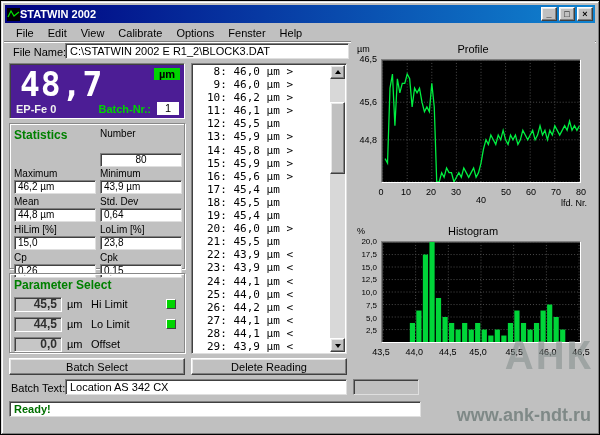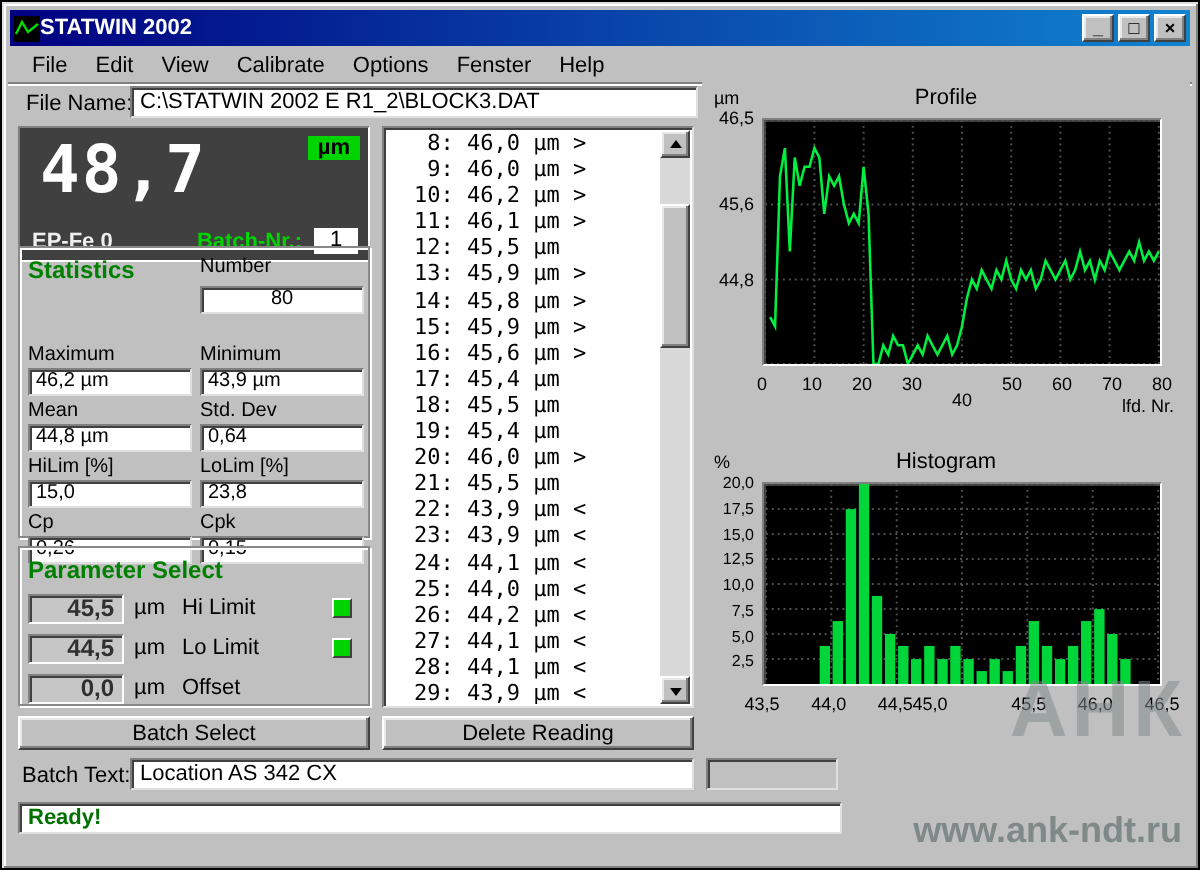--- a/index.html
+++ b/index.html
@@ -20,32 +20,32 @@
   .sunken{background:#fff;border:1px solid;border-color:#808080 #dfdfdf #dfdfdf #808080;
           box-shadow:inset 1px 1px 0 #404040}
   .etched{border:1px solid #888;box-shadow:1px 1px 0 #fff, inset 1px 1px 0 #fff}
   .abs{position:absolute}
   .lbl{color:#000}
   .green-title{color:#008000;font-weight:bold;font-size:12px}
   .btn{font-size:11px;display:flex;align-items:center;justify-content:center;cursor:default}
   
   .field{padding:1px 4px;font-size:11px;white-space:nowrap;overflow:hidden}
   
-  .lcd{left:8px;top:62px;width:176px;height:68px;background:#404040;border:1px solid;border-color:#808080 #fff #fff #808080;
+  .lcd{left:8px;top:62px;width:176px;height:56px;background:#4c1d95;border:1px solid;border-color:#808080 #fff #fff #808080;
        box-shadow:inset 1px 1px 0 #404040}
   .lcd-value{position:absolute;left:10px;top:1px;color:#fff;font-family:"DejaVu Sans Mono",monospace;
              font-size:33px;font-weight:bold;letter-spacing:1px}
   .lcd-unit{position:absolute;right:4px;top:4px;background:#00d400;color:#000;font-weight:bold;padding:0 5px;font-size:11px}
   .lcd-bottom{position:absolute;left:6px;right:5px;bottom:3px;display:flex;align-items:center;gap:6px}
   .lcd-mode{color:#f0f0f0;font-weight:bold}
   .lcd-batch-label{color:#00d400;font-weight:bold;margin-left:auto}
   .lcd-batch-value{background:#fff;color:#000;min-width:22px;text-align:center;height:13px;line-height:13px}
   
   .stats{left:8px;top:122px;width:176px;height:146px;padding:4px}
-  .stats-head{display:grid;grid-template-columns:82px 82px;gap:1px 4px;margin-bottom:15px}
+  .stats-head{display:grid;grid-template-columns:82px 82px;gap:11px 4px;margin-bottom:1px}
   .stat-row{display:grid;grid-template-columns:82px 82px;gap:1px 4px;margin-bottom:2px}
   .stat-lbl{font-size:10px;line-height:11px}
   .stat-val{height:14px;font-size:10px;line-height:12px;padding:0 3px}
   
   .params{left:8px;top:272px;width:176px;height:80px;padding:4px}
   .param-row{display:flex;align-items:center;height:20px}
   .param-val{width:48px;height:15px;background:#c6c6c6;color:#303030;font-weight:bold;font-size:12px;
              text-align:right;padding:0 4px;line-height:13px;border:1px solid;border-color:#808080 #fff #fff #808080;
              box-shadow:inset 1px 1px 0 #404040}
   .param-unit{margin-left:5px;width:20px}
@@ -323,21 +323,21 @@
           <rect class="bar" x="160.7" y="69.9" width="5.3" height="32.1"></rect>
           <rect class="bar" x="167.4" y="63.8" width="5.3" height="38.3"></rect>
           <rect class="bar" x="174.0" y="76.5" width="5.3" height="25.5"></rect>
           <rect class="bar" x="180.7" y="89.3" width="5.3" height="12.8"></rect>
         </svg>
       </div>
     <div class="xlabels hist-xlabels" id="hist-xlabels">
         <div class="tick-x" style="left: -12px; width: 24px;">43,5</div>
         <div class="tick-x" style="left: 21.3333px; width: 24px;">44,0</div>
         <div class="tick-x" style="left: 54.6667px; width: 24px;">44,5</div>
-        <div class="tick-x" style="left: 72px; width: 24px;">45,0</div>
+        <div class="tick-x" style="left: 85px; width: 24px;">45,0</div>
         <div class="tick-x" style="left: 121.333px; width: 24px;">45,5</div>
         <div class="tick-x" style="left: 154.667px; width: 24px;">46,0</div>
         <div class="tick-x" style="left: 188px; width: 24px;">46,5</div>
       </div>
   </div>
 
   <span class="abs lbl" style="left:10px;top:381px">Batch Text:</span>
   <div class="abs sunken field" style="left:64px;top:378px;width:282px;height:16px">Location AS 342 CX</div>
   <div class="abs sunken" style="left:352px;top:378px;width:66px;height:16px;background:#c0c0c0"></div>
 

